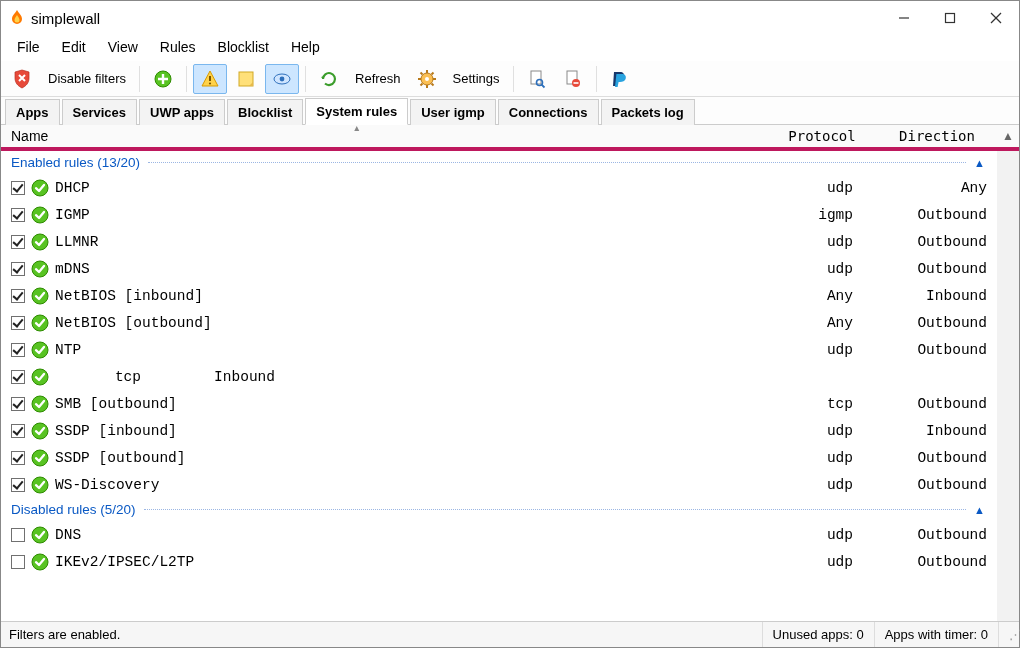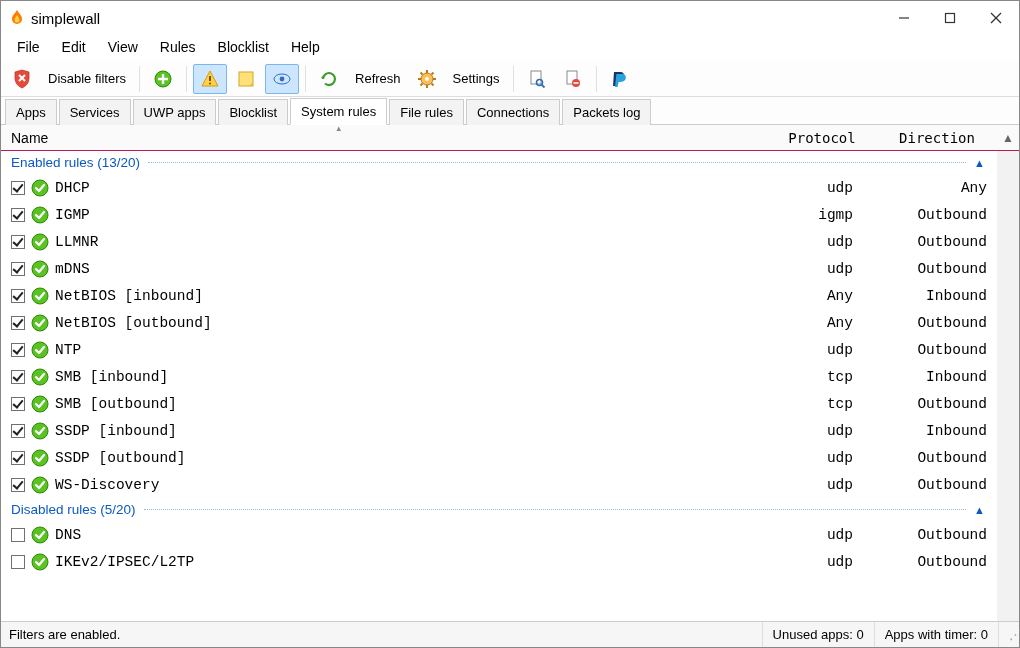--- a/index.html
+++ b/index.html
@@ -75,20 +75,21 @@
   .ticon { width:20px; height:20px; display:flex; align-items:center; justify-content:center; }
   
   .tabstrip {
     display: flex;
     align-items: flex-end;
     height: 28px;
     padding-left: 4px;
     border-bottom: 1px solid #ccc;
     background: #fdfdfd;
     font-size:13px;
+    font-weight:bold;
   }
   .tab {
     padding: 5px 10px;
     border: 1px solid #ccc;
     border-bottom: none;
     margin-right:2px;
     background: #f3f3f3;
     position: relative;
     top:1px;
   }
@@ -102,21 +103,21 @@
     position:absolute;
     bottom:-9px; left:50%;
     transform:translateX(-50%);
     font-size:9px; color:#888;
   }
   
   .colheaders {
     display:flex;
     height:26px;
     align-items:center;
-    border-bottom:1px solid #be185d;
+    border-bottom:4px solid #be185d;
     background:#fafafa;
     font-size:14px;
   }
   .col-name { flex:1; padding-left:10px; }
   .col-proto { width:110px; text-align:center; font-family:Consolas,monospace; }
   .col-dir { width:120px; text-align:center; font-family:Consolas,monospace; }
   .col-scroll { width:22px; text-align:center; color:#666; font-size:12px; }
   
   .content {
     flex:1;
@@ -333,21 +334,21 @@
       </span>
     </div>
   </div>
 
   <div class="tabstrip" id="tabstrip">
       <div class="tab">Apps</div>
       <div class="tab">Services</div>
       <div class="tab">UWP apps</div>
       <div class="tab">Blocklist</div>
       <div class="tab active">System rules<span class="tab-marker">▴</span></div>
-      <div class="tab">File rules</div>
+      <div class="tab">User igmp</div>
       <div class="tab">Connections</div>
       <div class="tab">Packets log</div>
     </div>
 
   <div class="colheaders">
     <div class="col-name">Name</div>
     <div class="col-proto">Protocol</div>
     <div class="col-dir">Direction</div>
     <div class="col-scroll">▲</div>
   </div>
@@ -444,21 +445,20 @@
           <span class="rdir">Outbound</span>
         </div>
         <div class="row">
           <input type="checkbox" class="chk" checked="" style="">
           <span class="badge">
             <svg viewBox="0 0 18 18" width="18" height="18">
               <circle cx="9" cy="9" r="8" fill="#58c322" stroke="#2e8b00"></circle>
               <path d="M5 9.2 L8 12 L13 6" fill="none" stroke="#fff" stroke-width="2.3" stroke-linecap="round" stroke-linejoin="round"></path>
             </svg>
           </span>
-          <span class="rname">SMB [inbound]</span>
           <span class="rproto">tcp</span>
           <span class="rdir">Inbound</span>
         </div>
         <div class="row">
           <input type="checkbox" class="chk" checked="" style="">
           <span class="badge">
             <svg viewBox="0 0 18 18" width="18" height="18">
               <circle cx="9" cy="9" r="8" fill="#58c322" stroke="#2e8b00"></circle>
               <path d="M5 9.2 L8 12 L13 6" fill="none" stroke="#fff" stroke-width="2.3" stroke-linecap="round" stroke-linejoin="round"></path>
             </svg>

